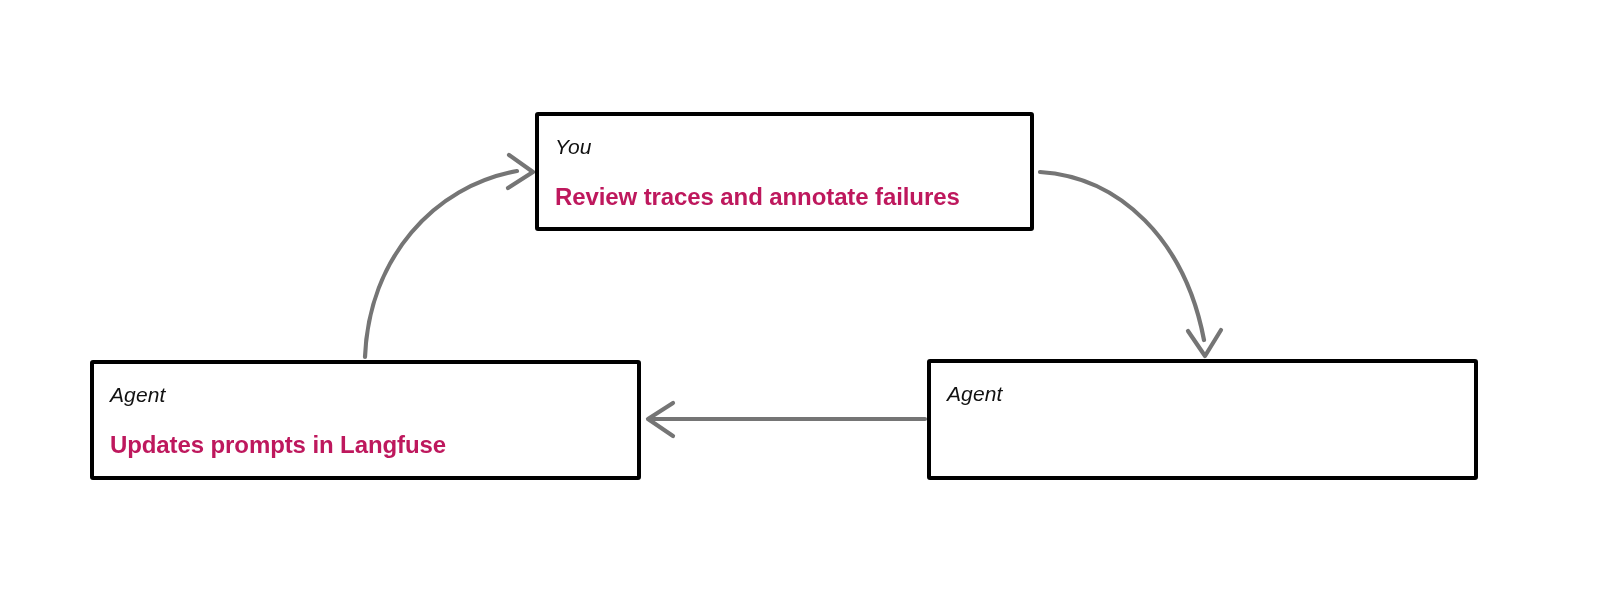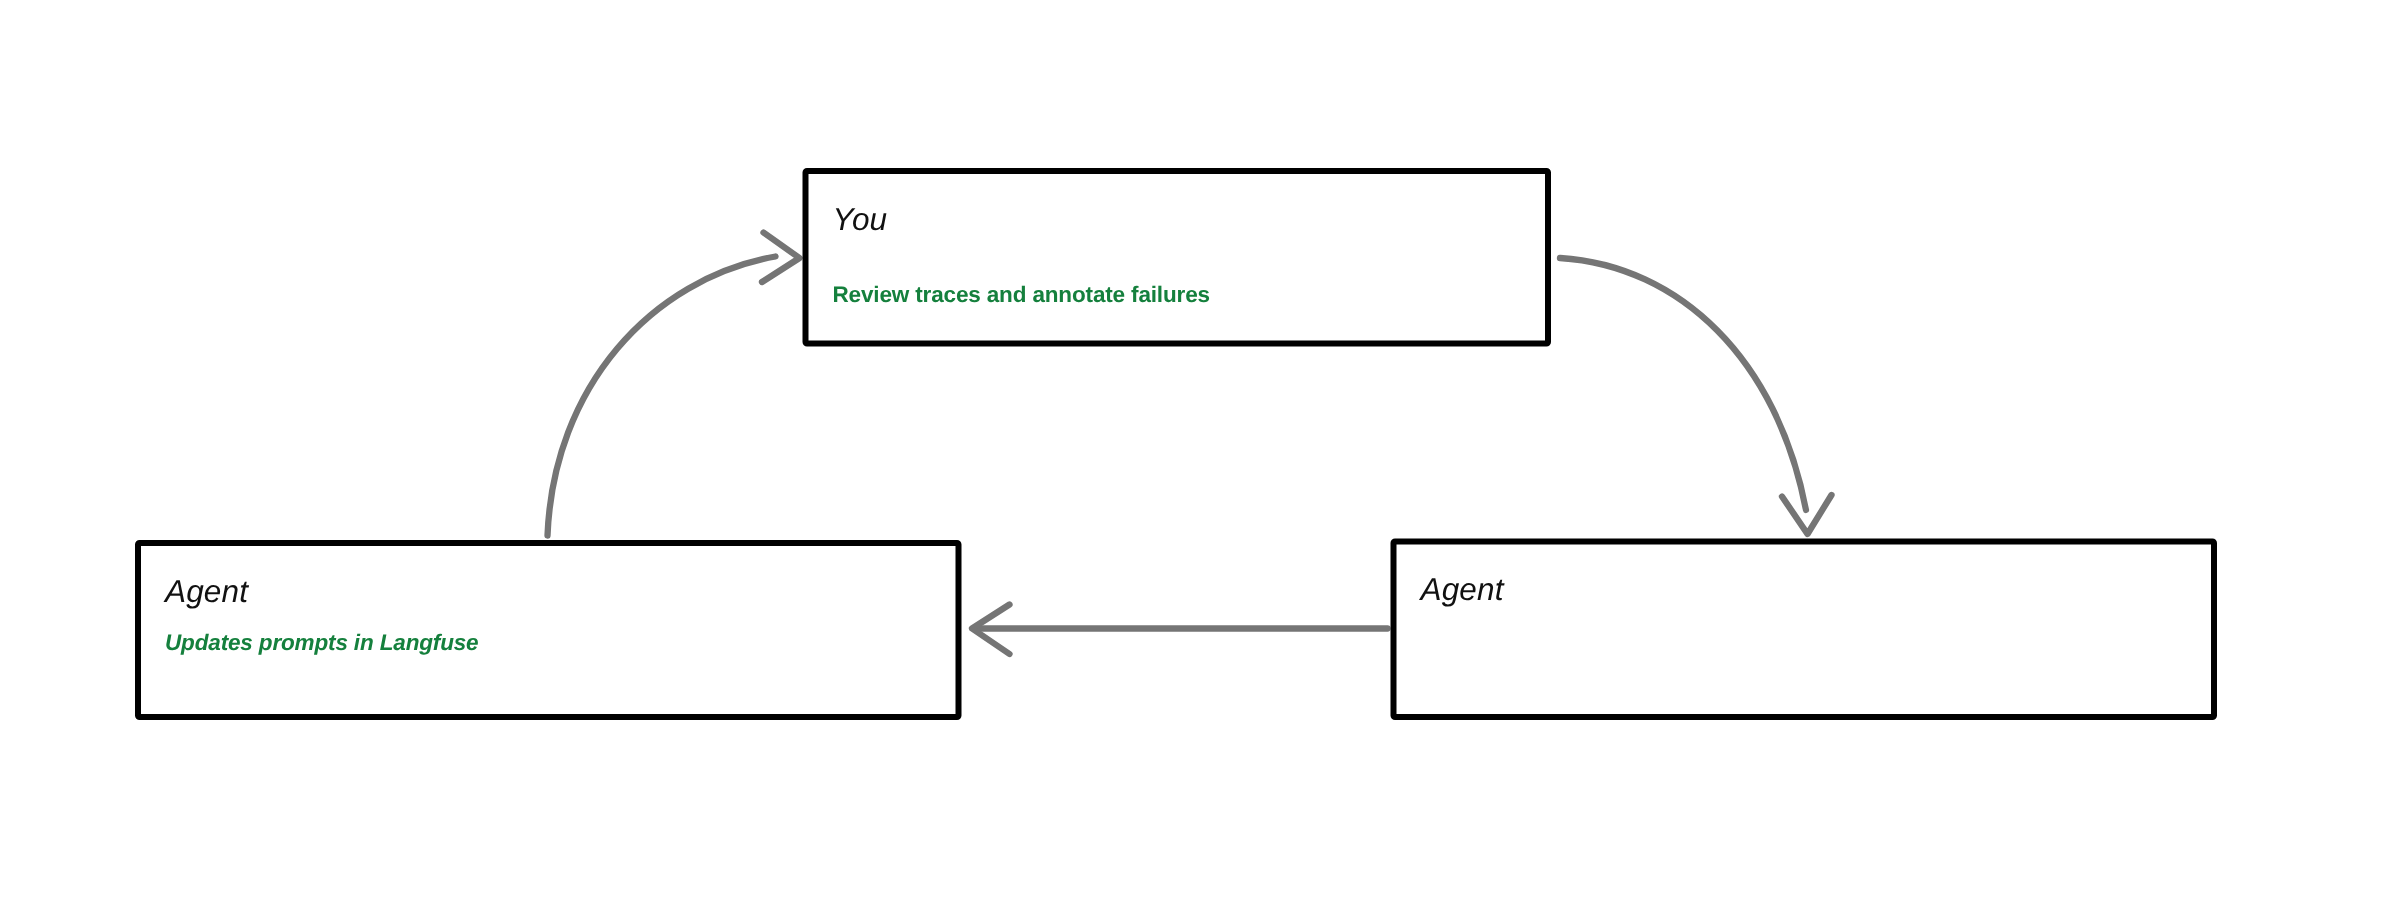--- a/index.html
+++ b/index.html
@@ -43,44 +43,44 @@
     font-size: 21px;
     line-height: 24px;
     color: #111111;
     white-space: nowrap;
     letter-spacing: 0.1px;
   }
   .node-title {
     position: absolute;
     left: 16px;
     font-weight: 700;
-    font-size: 15px;
+    font-size: 24px;
     line-height: 28px;
-    color: #15803d;
+    color: #be185d;
     white-space: nowrap;
     letter-spacing: -0.1px;
   }
   
   #node-review {
     left: 535px;
     top: 112px;
     width: 499px;
     height: 119px;
   }
   #node-review .node-role { top: 19px; }
   #node-review .node-title { top: 67px; }
   
   #node-update {
     left: 90px;
     top: 360px;
     width: 551px;
     height: 120px;
   }
   #node-update .node-role { top: 19px; }
-  #node-update .node-title { top: 51px; font-style: italic; }
+  #node-update .node-title { top: 67px; }
   
   #node-fetch {
     left: 927px;
     top: 359px;
     width: 551px;
     height: 121px;
   }
   #node-fetch .node-role { top: 19px; }
   #node-fetch .node-title { top: 67px; }
 </style>

